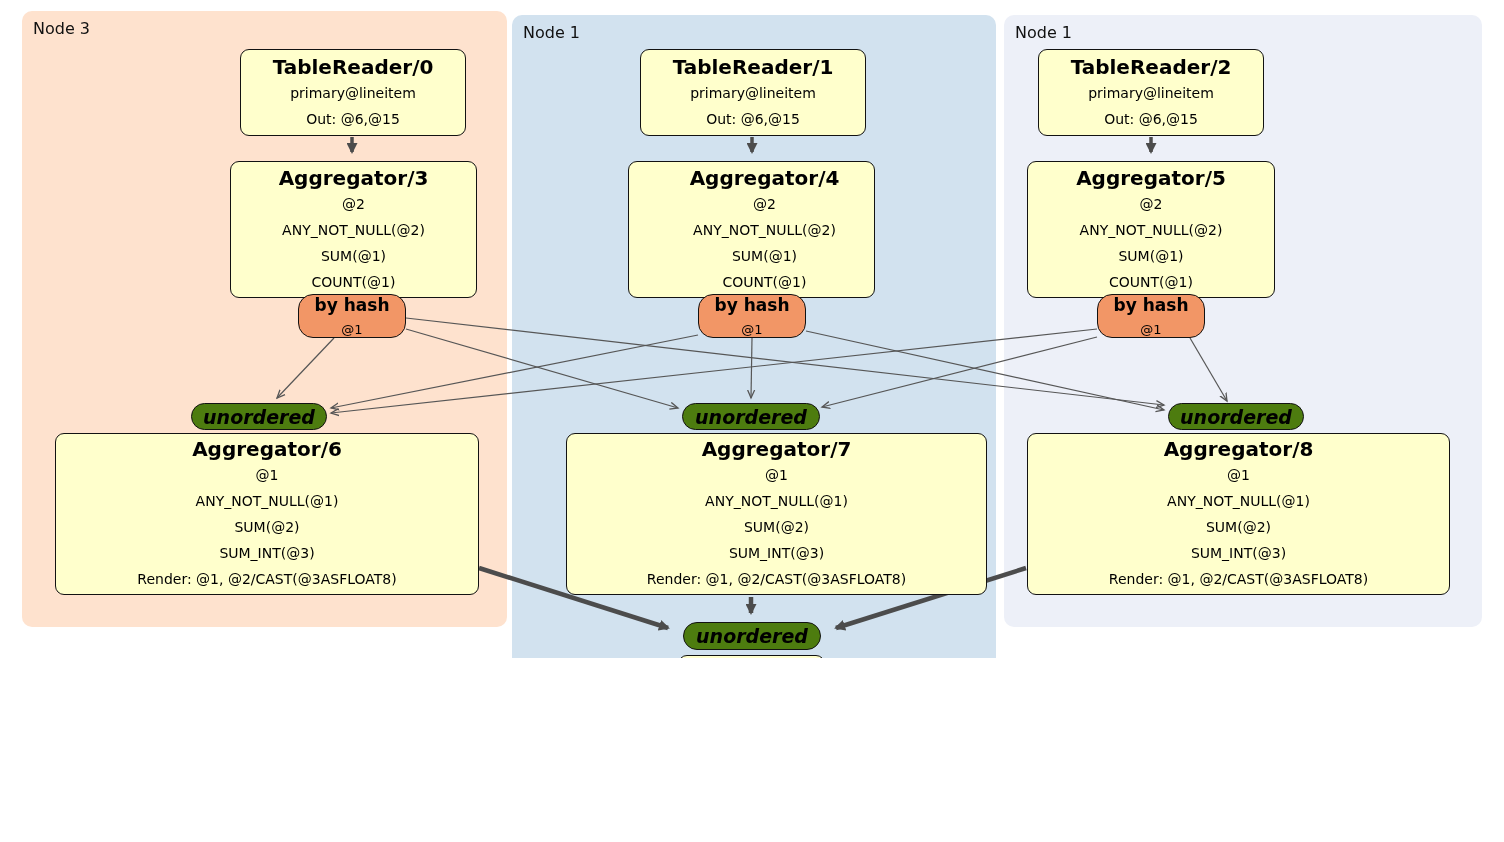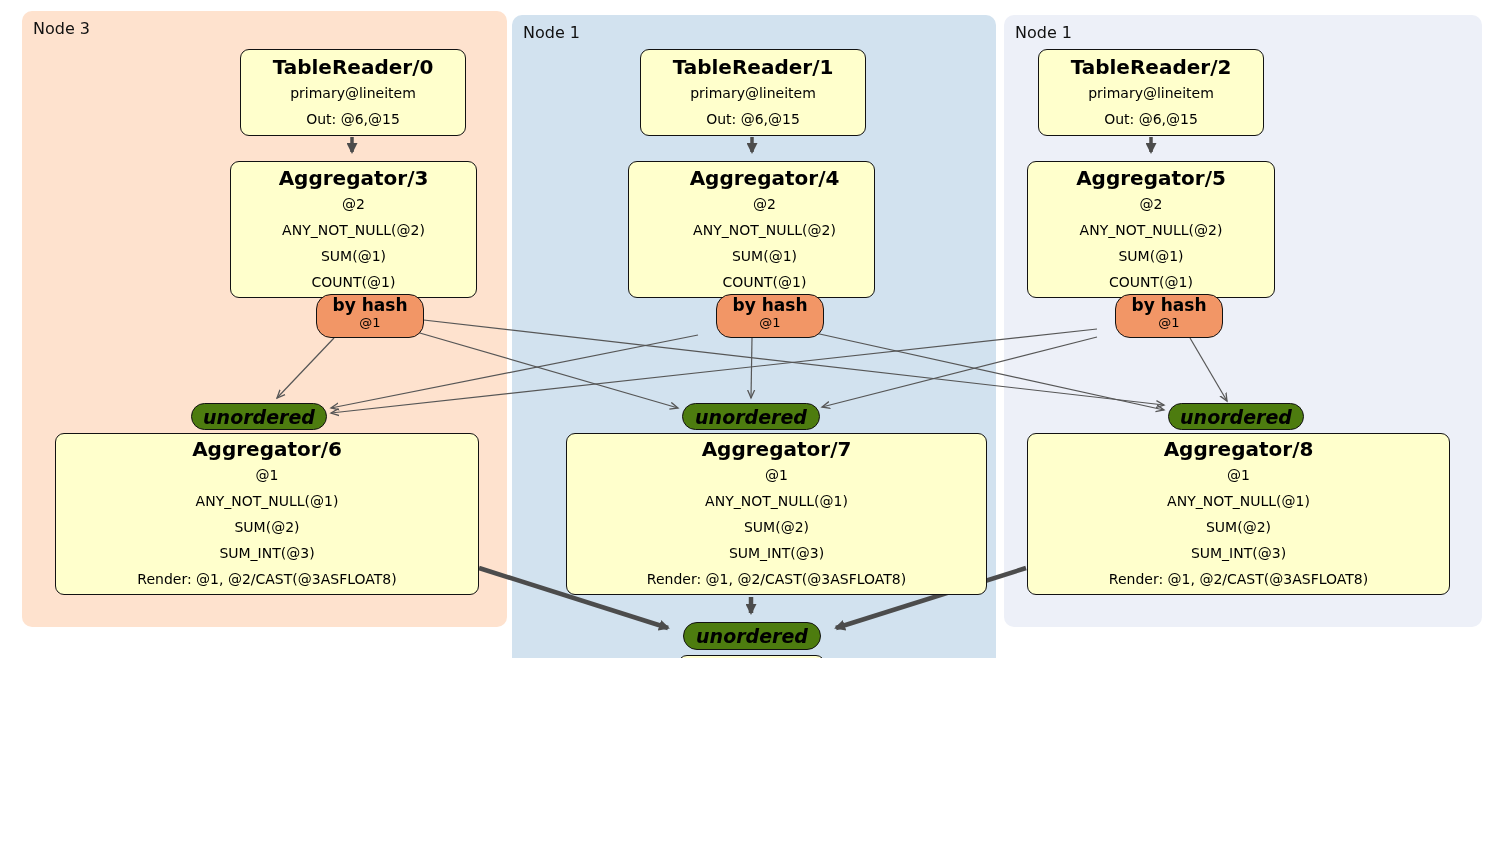--- a/index.html
+++ b/index.html
@@ -12,22 +12,22 @@
   svg.edges{position:absolute;left:0;top:0;z-index:1;}
   .opbox{
     position:absolute;background:#ffffcc;border:1.7px solid #121212;border-radius:9px;
     display:flex;flex-direction:column;justify-content:center;align-items:center;
     text-align:center;z-index:2;box-sizing:border-box;padding:2px 6px;
   }
   .op-title{font-weight:bold;font-size:20px;line-height:26px;white-space:nowrap;}
   .op-line{font-size:14px;line-height:26px;white-space:nowrap;}
   .router{
     position:absolute;background:#f29666;border:1.7px solid #121212;border-radius:15px;
-    display:flex;flex-direction:column;justify-content:flex-start;align-items:center;
-    z-index:3;box-sizing:border-box;margin-left:18px;
+    display:flex;flex-direction:column;justify-content:space-between;align-items:center;
+    z-index:3;box-sizing:border-box;
   }
   .router-title{font-weight:bold;font-size:17px;line-height:20px;}
   .router-detail{font-size:13px;line-height:15px;}
   .sync{
     position:absolute;background:#4d7c0f;border:1.7px solid #121212;border-radius:15px;
     display:flex;justify-content:center;align-items:center;
     font-weight:bold;font-size:19px;z-index:3;box-sizing:border-box;font-style:italic;
   }
 </style>
 </head>

